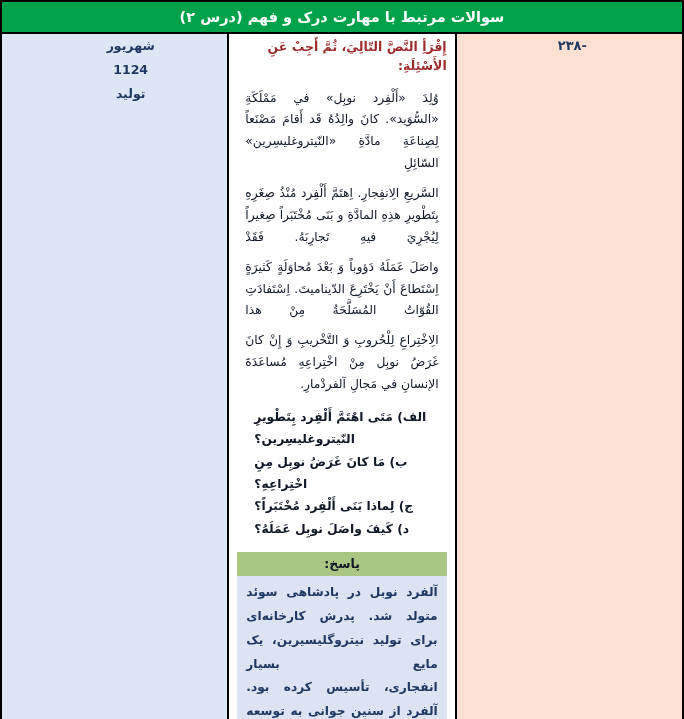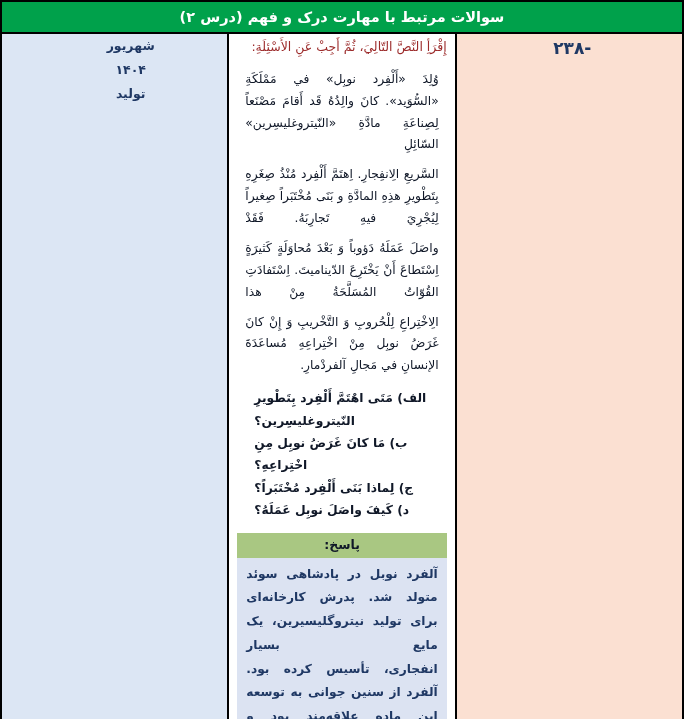--- a/index.html
+++ b/index.html
@@ -76,38 +76,38 @@
   .period-inner div { white-space: nowrap; }
 
   
   .num-cell {
     background: #FBE0D2;
     vertical-align: top;
     text-align: center;
   }
   .num-inner {
     color: #1F3864;
-    font-size: 17px;
+    font-size: 13px;
     font-weight: bold;
     padding: 4px 2px 0 8px;
     white-space: nowrap;
     direction: ltr;
   }
 
   
   .body-cell {
     background: #ffffff;
     padding: 0;
   }
 
   
   .prompt-line {
     color: #9C2B2B;
     font-size: 12.5px;
-    font-weight: normal;
+    font-weight: bold;
     text-align: right;
     padding: 4px 8px 2px 8px;
     line-height: 1.5;
   }
 
   
   .passage {
     padding: 2px 8px 2px 8px;
   }
   .passage p {
@@ -221,21 +221,21 @@
             </div>
 
           </div>
         </div>
 
       </td>
 
       <td class="col-period period-cell">
         <div class="period-inner">
           <div>شهریور</div>
-          <div>۱۴۰۴</div>
+          <div>1124</div>
           <div>تولید</div>
         </div>
       </td>
 
     </tr>
 
   </tbody>
     </table>
 
 </div>

